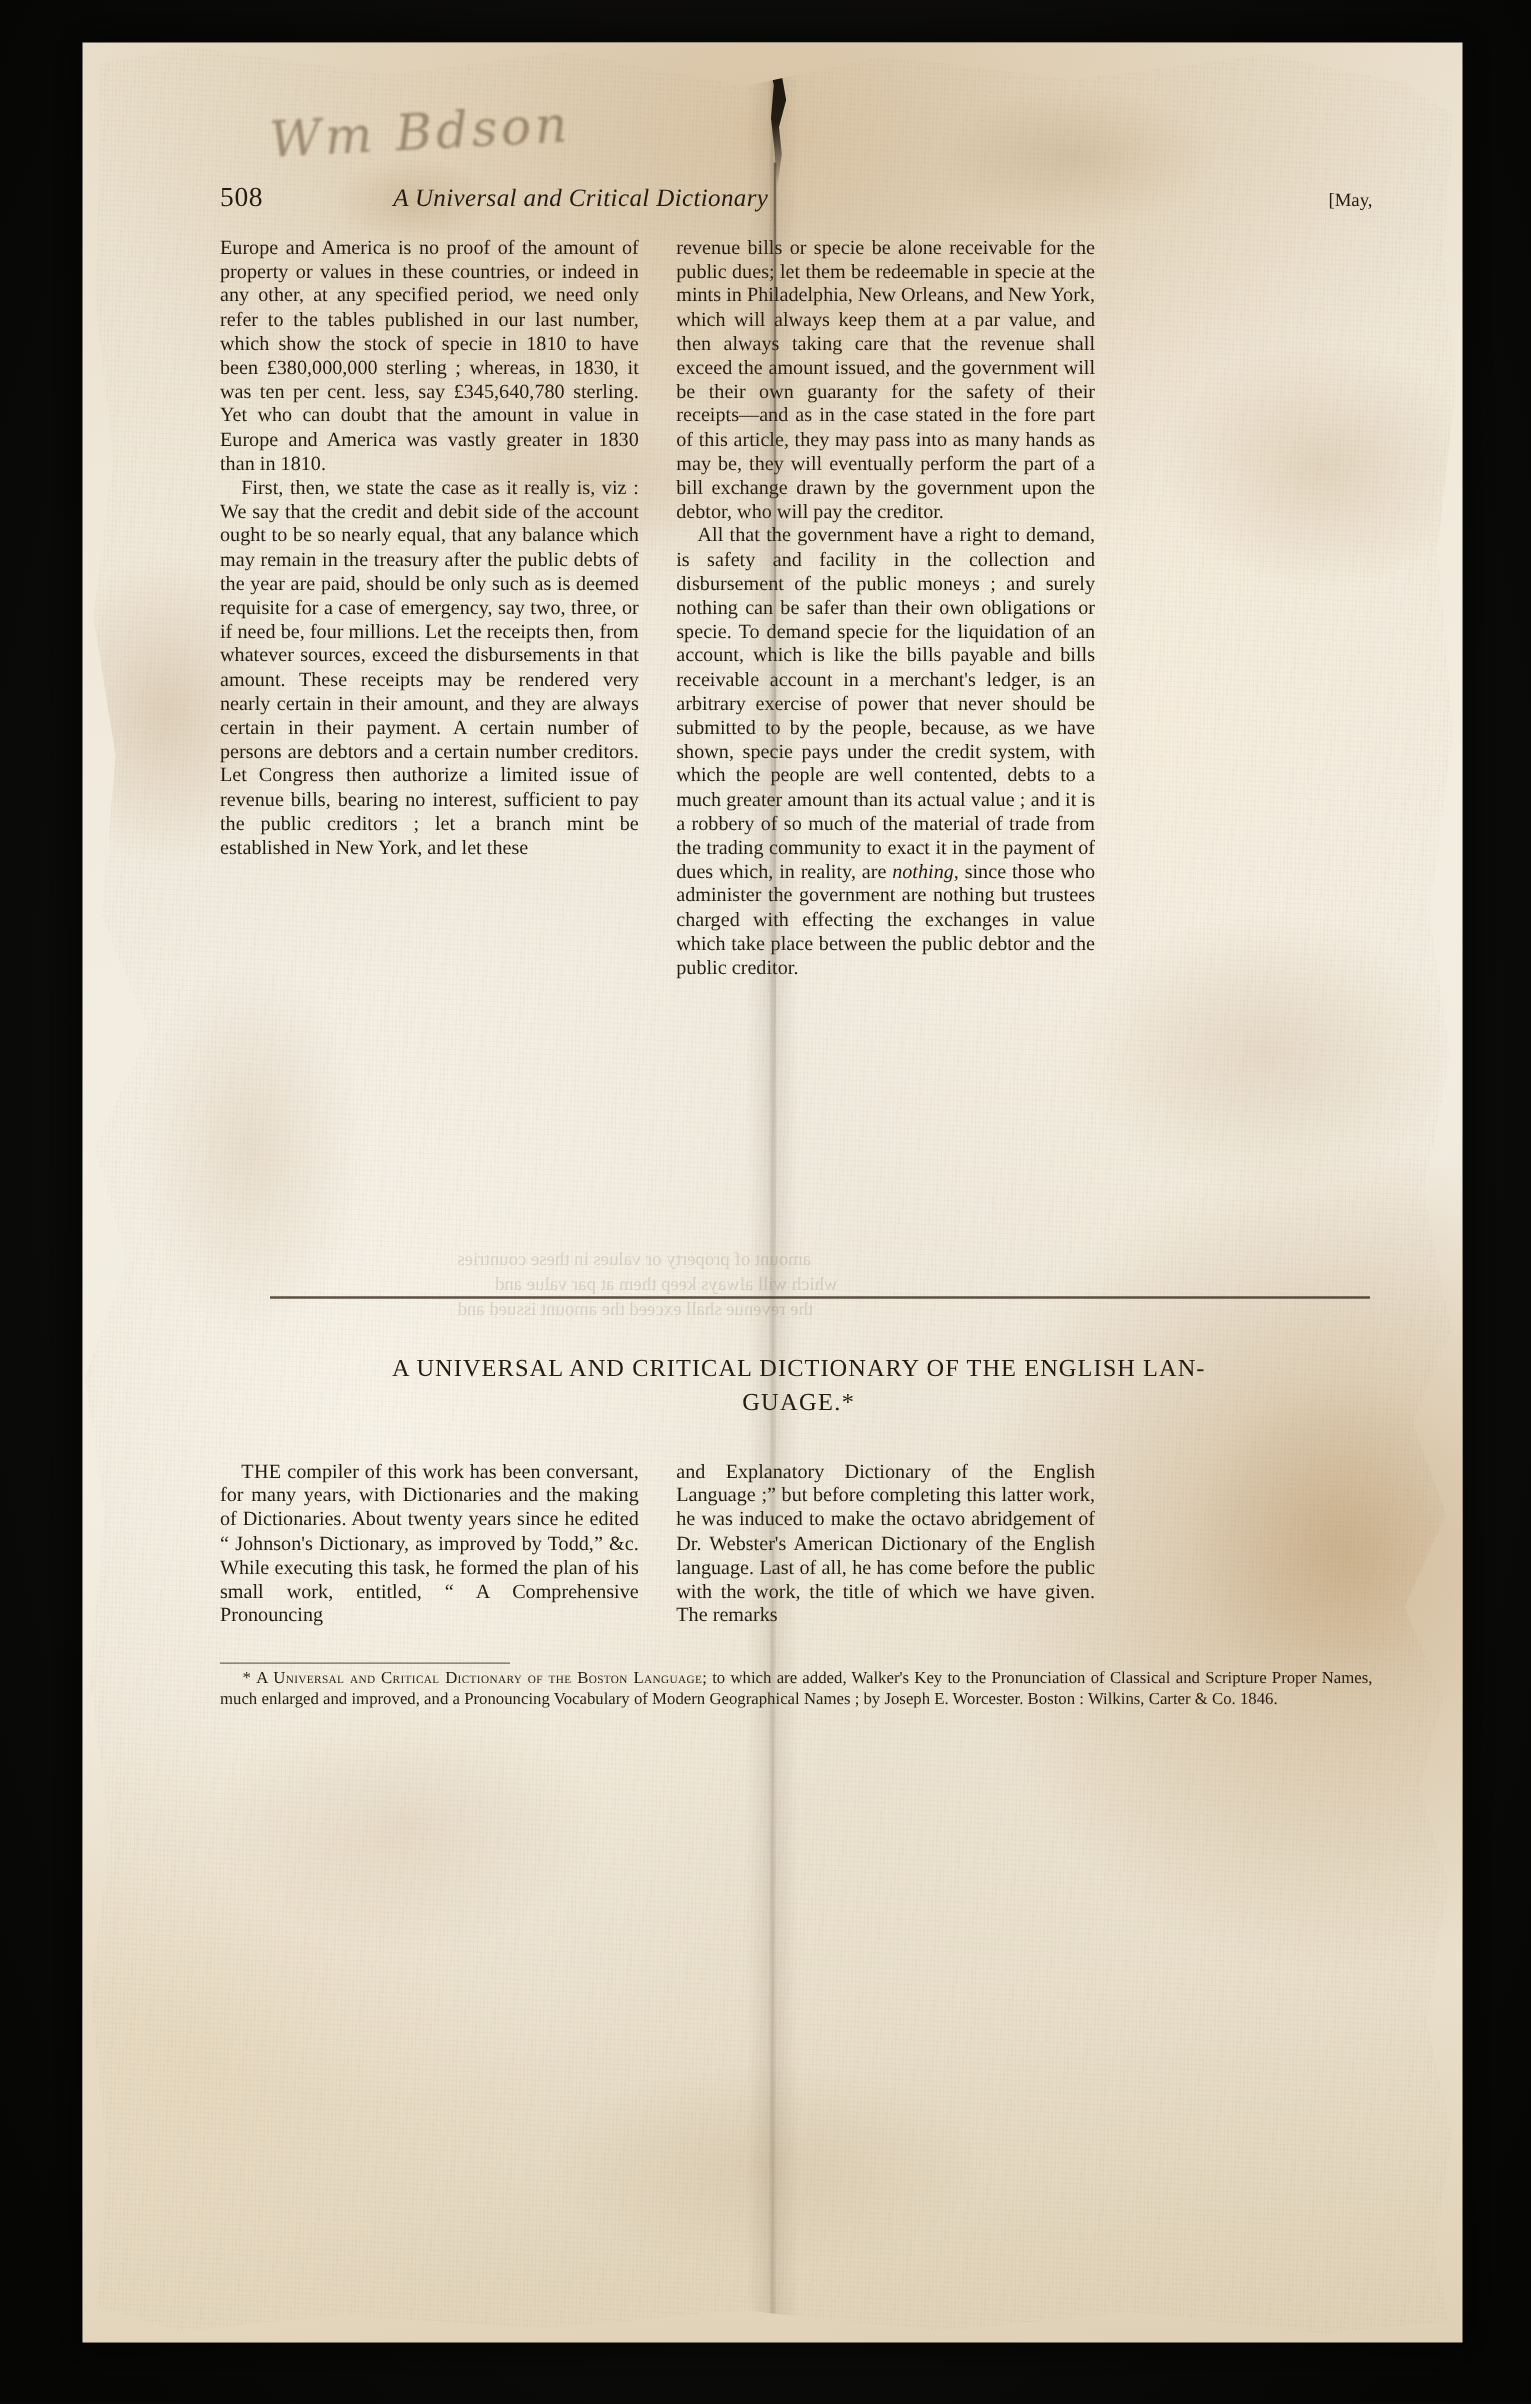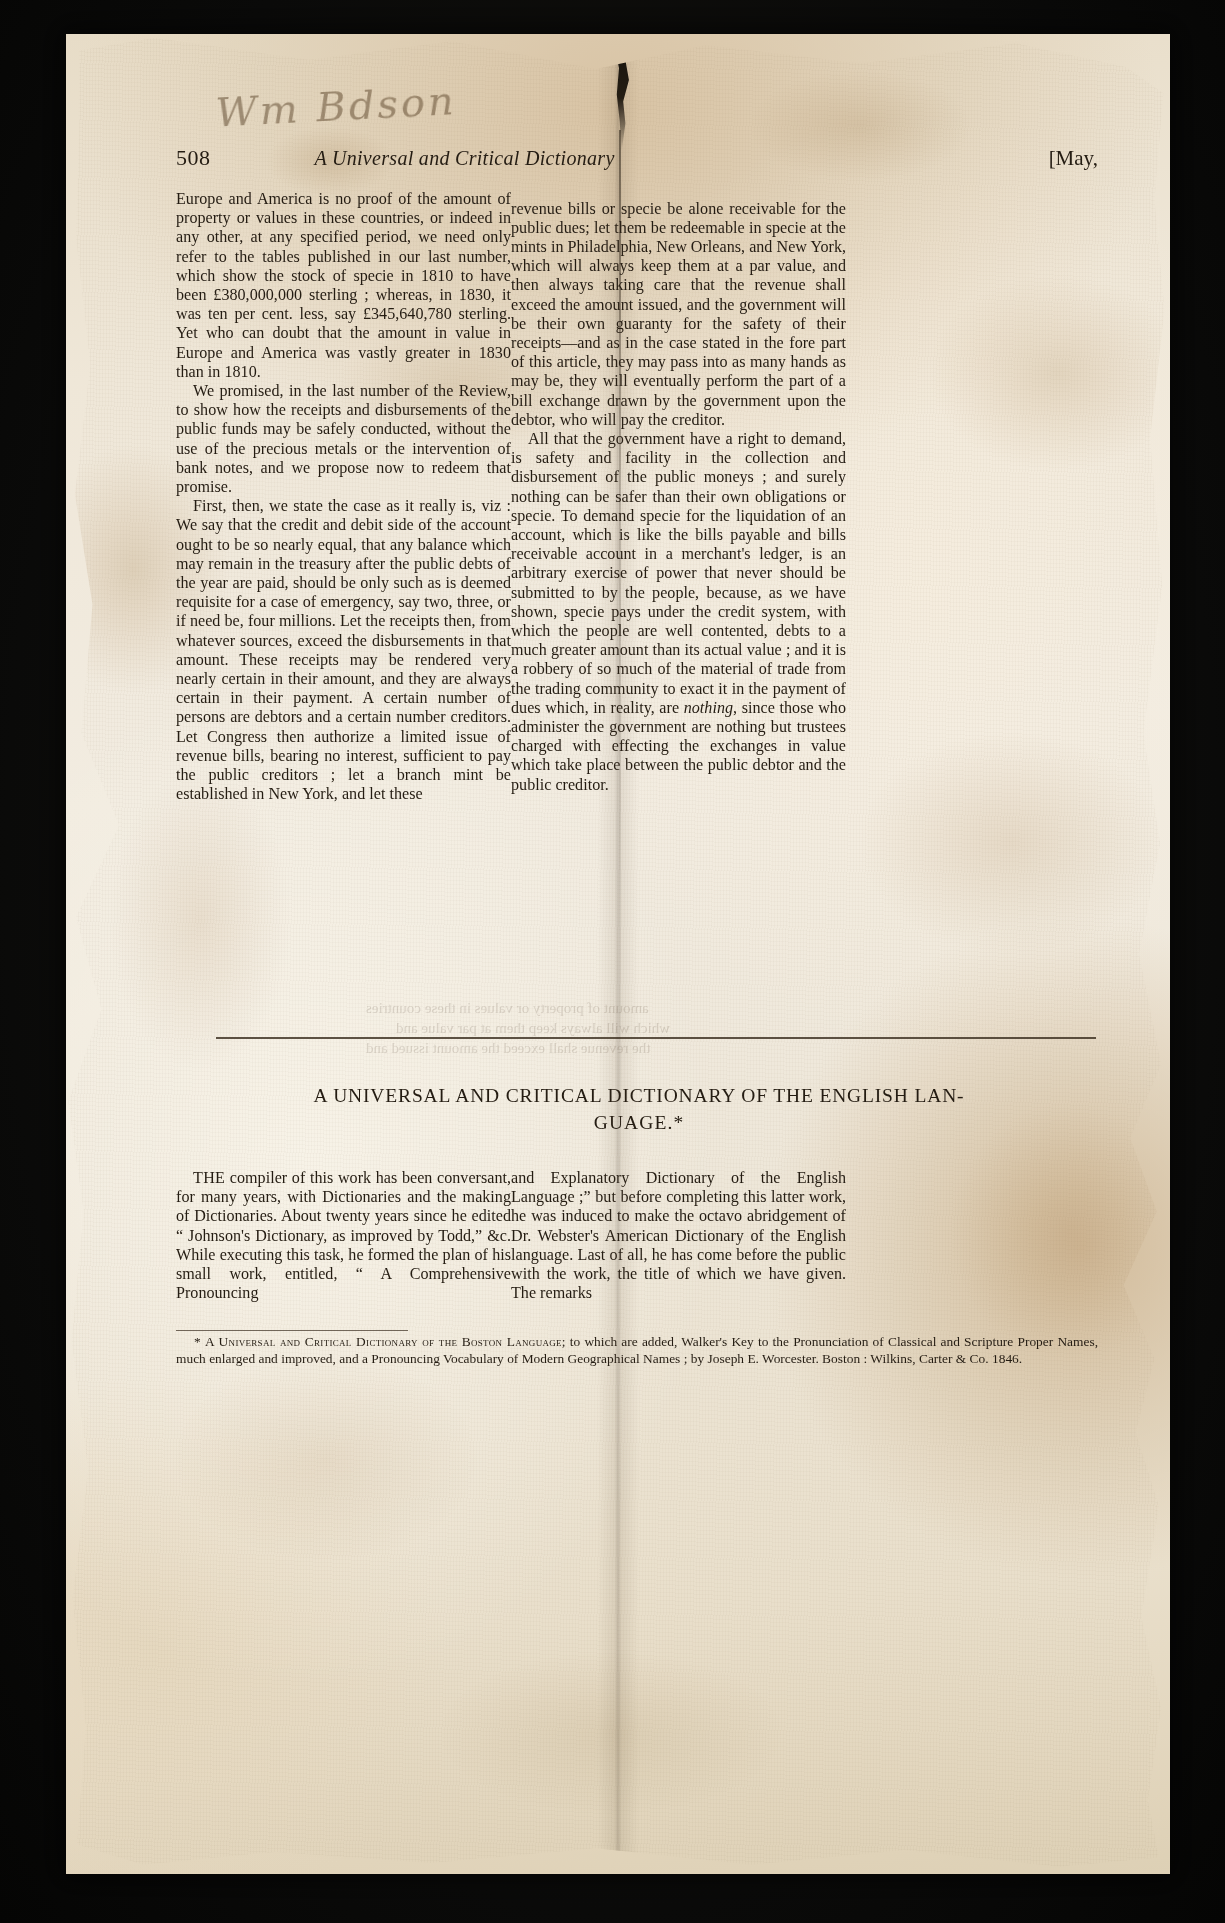--- a/index.html
+++ b/index.html
@@ -78,27 +78,27 @@
     height: 26px;
     display: flex; align-items: baseline; justify-content: space-between;
   }
   #runhead .folio {
     font-size: 22px; letter-spacing: 0.5px;
   }
   #runhead .runtitle {
     font-style: italic; font-size: 20px; letter-spacing: 0.3px;
     margin-left: 46px; margin-right: auto; padding-left: 58px;
   }
-  #runhead .issue { font-size: 21px; margin-left: 32px; }
+  #runhead .issue { font-size: 15px; margin-left: 32px; }
 
   
   .cols {
     position: absolute;
     display: flex;
-    align-items: center;
+    gap: 30px;
   }
   .col { width: 335px; }
 
   .bodytext {
     font-size: 16.1px;
     line-height: 19.2px;
     text-align: justify;
     text-justify: inter-word;
     hyphens: none;
     letter-spacing: 0.02px;
@@ -235,21 +235,20 @@
       <div id="runhead">
         <span class="folio">508</span>
         <span class="runtitle">A Universal and Critical Dictionary</span>
         <span class="issue">[May,</span>
       </div>
 
       <div class="cols" id="article-one">
         <div class="col">
           <div class="bodytext">
             <p class="noindent">Europe and America is no proof of the amount of property or values in these countries, or indeed in any other, at any specified period, we need only refer to the tables published in our last number, which show the stock of specie in 1810 to have been £380,000,000 sterling ; whereas, in 1830, it was ten per cent. less, say £345,640,780 sterling.  Yet who can doubt that the amount in value in Europe and America was vastly greater in 1830 than in 1810.</p>
-            <p>We promised, in the last number of the Review, to show how the receipts and disbursements of the public funds may be safely conducted, without the use of the precious metals or the intervention of bank notes, and we propose now to redeem that promise.</p>
             <p>First, then, we state the case as it really is, viz :  We say that the credit and debit side of the account ought to be so nearly equal, that any balance which may remain in the treasury after the public debts of the year are paid, should be only such as is deemed requisite for a case of emergency, say two, three, or if need be, four millions.  Let the receipts then, from whatever sources, exceed the disbursements in that amount.  These receipts may be rendered very nearly certain in their amount, and they are always certain in their payment.  A certain number of persons are debtors and a certain number creditors.  Let Congress then authorize a limited issue of revenue bills, bearing no interest, sufficient to pay the public creditors ; let a branch mint be established in New York, and let these</p>
           </div>
         </div>
         <div class="col">
           <div class="bodytext">
             <p class="noindent">revenue bills or specie be alone receivable for the public dues; let them be redeemable in specie at the mints in Philadelphia, New Orleans, and New York, which will always keep them at a par value, and then always taking care that the revenue shall exceed the amount issued, and the government will be their own guaranty for the safety of their receipts—and as in the case stated in the fore part of this article, they may pass into as many hands as may be, they will eventually perform the part of a bill exchange drawn by the government upon the debtor, who will pay the creditor.</p>
             <p><span>All that the government have a right to demand, is safety and facility in the collection and disbursement of the public moneys ; and surely nothing can be safer than their own obligations or specie.  To demand specie for the liquidation of an account, which is like the bills payable and bills receivable account in a merchant's ledger, is an arbitrary exercise of power that never should be submitted to by the people, because, as we have shown, specie pays under the credit system, with which the people are well contented, debts to a much greater amount than its actual value ; and it is a robbery of so much of the material of trade from the trading community to exact it in the payment of dues which, in reality, are </span><i>nothing</i><span>, since those who administer the government are nothing but trustees charged with effecting the exchanges in value which take place between the public debtor and the public creditor.</span></p>
           </div>
         </div>
       </div>

